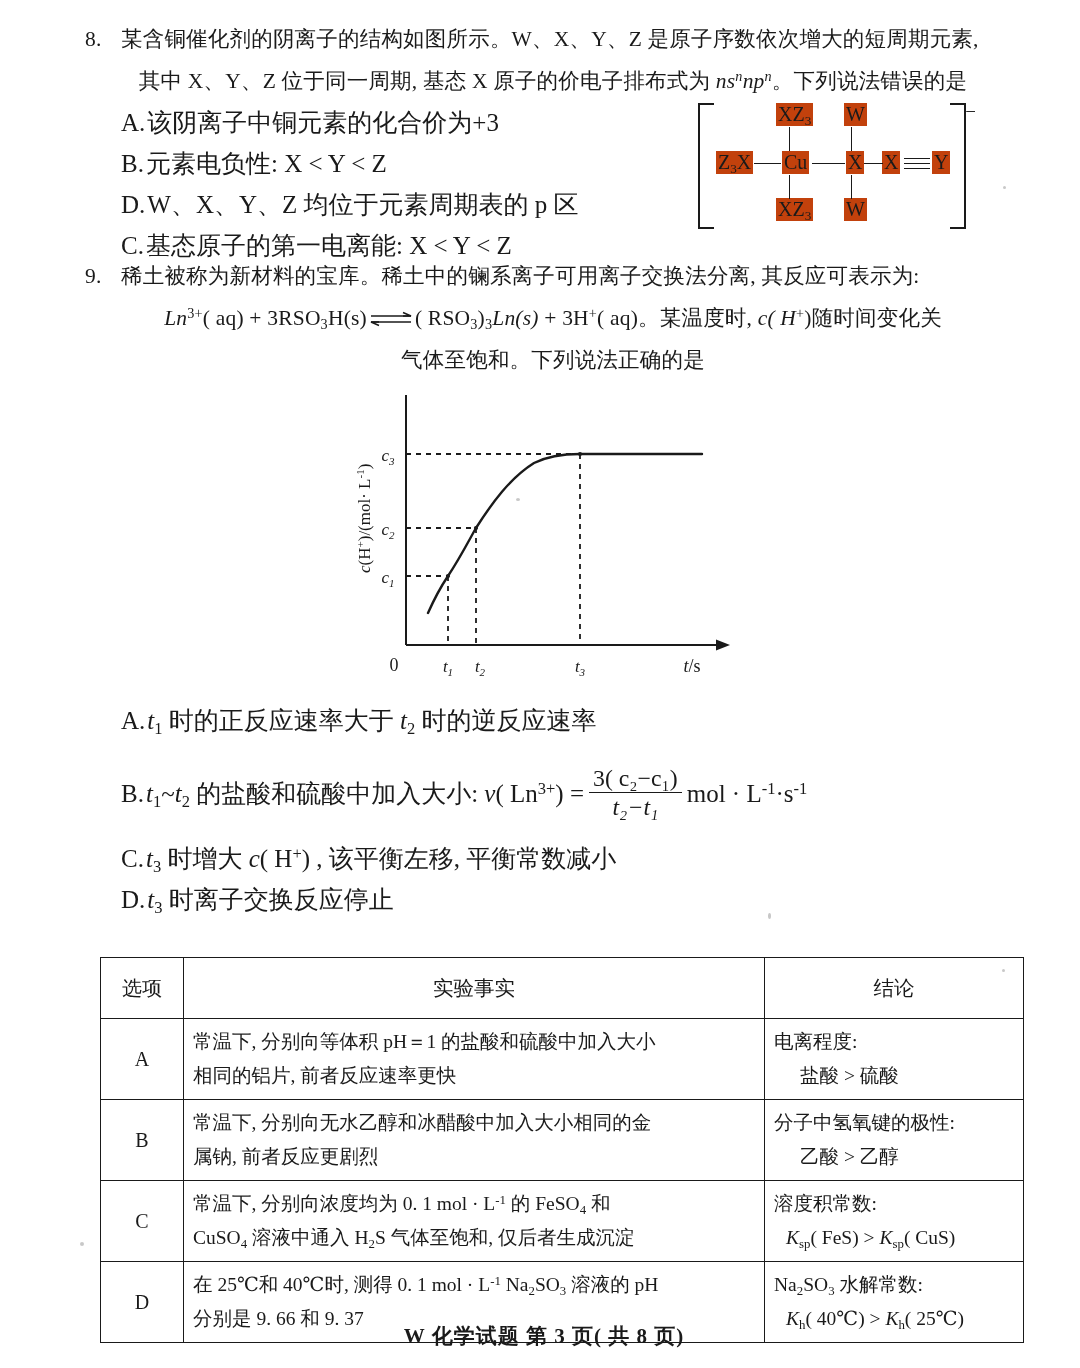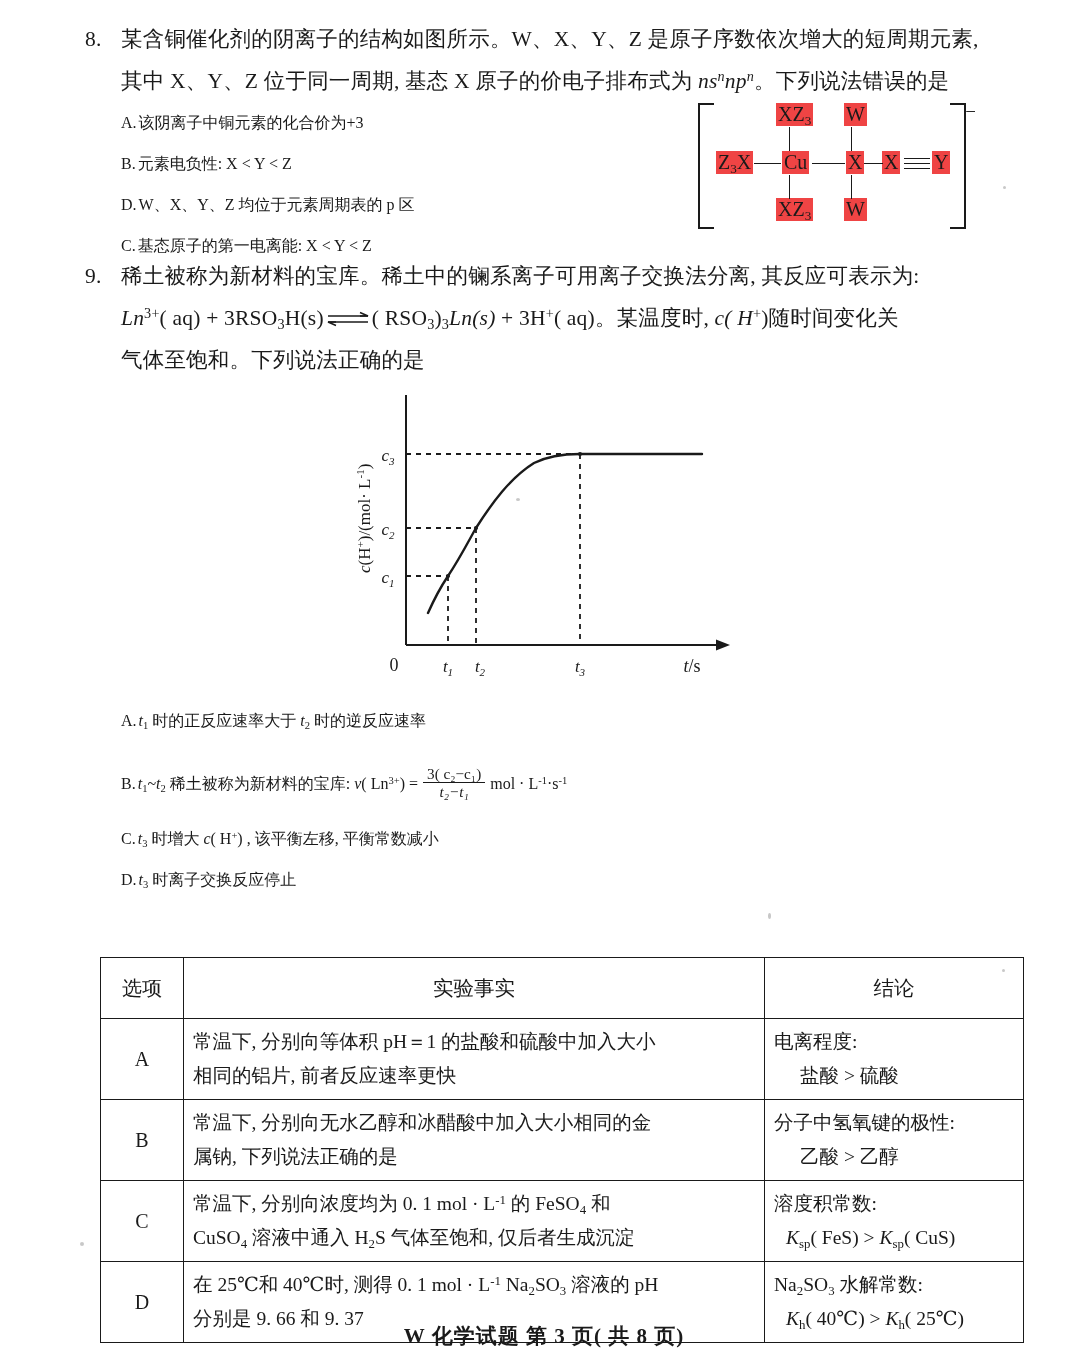--- a/index.html
+++ b/index.html
@@ -30,24 +30,24 @@
     font-size: 21.5px;
     line-height: 42px;
     letter-spacing: 0.2px;
   }
   .qnum {
     width: 36px;
     flex: 0 0 36px;
     text-align: left;
   }
   .qtext { flex: 1 1 auto; }
-  .indent { padding-left: 36px; }
+  .indent { padding-left: 36px; text-align: center; }
 
   .opt {
-    font-size: 16px;
+    font-size: 25px;
     line-height: 41px;
     padding-left: 36px;
     white-space: nowrap;
   }
   .opt .lbl { margin-right: 2px; }
 
   .ital { font-style: italic; }
   sub { font-size: 0.66em; vertical-align: -0.28em; line-height: 0; }
   sup { font-size: 0.66em; vertical-align: 0.48em; line-height: 0; }
 
@@ -73,21 +73,21 @@
   .charge {
     position: absolute;
     right: -12px;
     top: -4px;
     font-size: 19px;
   }
   .atom {
     position: absolute;
     white-space: nowrap;
     font-size: 20px;
-    background: #ef4444;
+    background: #c2410c;
     padding: 0 2px;
   }
   .bond-h {
     position: absolute;
     height: 0;
     border-top: 1.7px solid #1a1a1a;
   }
   .bond-v {
     position: absolute;
     width: 0;
@@ -289,21 +289,21 @@
       <text transform="translate(26,178) rotate(-90)" font-family="Liberation Serif, serif" font-size="17" fill="#1a1a1a"><tspan font-style="italic">c</tspan>(H<tspan font-size="11" dy="-6">+</tspan><tspan dy="6">)/(mol· L</tspan><tspan font-size="11" dy="-6">-1</tspan><tspan dy="6">)</tspan></text>
     </svg>
   </div>
 
   <div class="qblock" style="left:85px; top:700px; width:900px;">
     <div class="opt">
       <span class="lbl">A.</span><span class="ital">t</span><sub>1</sub><span> 时的正反应速率大于 </span><span class="ital">t</span><sub>2</sub><span> 时的逆反应速率</span>
     </div>
 
     <div class="opt" style="line-height:58px; margin-top:8px;">
-      <span class="lbl">B.</span><span class="ital">t</span><sub>1</sub><span>~</span><span class="ital">t</span><sub>2</sub><span> 稀土被称为新材料的宝库: </span><span class="ital">v</span><span>( Ln</span><sup>3+</sup><span>)</span> <span>=</span><span class="frac"><span class="num">3( c₂−c₁)</span><span class="den ital">t₂−t₁</span></span><span>mol · L<sup>-1</sup>·s<sup>-1</sup></span>
+      <span class="lbl">B.</span><span class="ital">t</span><sub>1</sub><span>~</span><span class="ital">t</span><sub>2</sub><span> 的盐酸和硫酸中加入大小: </span><span class="ital">v</span><span>( Ln</span><sup>3+</sup><span>)</span> <span>=</span><span class="frac"><span class="num">3( c₂−c₁)</span><span class="den ital">t₂−t₁</span></span><span>mol · L<sup>-1</sup>·s<sup>-1</sup></span>
     </div>
 
     <div class="opt" style="margin-top:0;">
       <span class="lbl">C.</span><span class="ital">t</span><sub>3</sub><span> 时增大 <span class="ital">c</span>( H<sup>+</sup>) , 该平衡左移, 平衡常数减小</span>
     </div>
 
     <div class="opt">
       <span class="lbl">D.</span><span class="ital">t</span><sub>3</sub><span> 时离子交换反应停止</span>
     </div>
   </div>
@@ -328,21 +328,21 @@
         <td class="c-conc">
           <span class="cell-line">电离程度:</span>
           <span class="cell-line ind">盐酸 &gt; 硫酸</span>
         </td>
       </tr>
 
       <tr>
         <td class="c-opt">B</td>
         <td class="c-fact">
           <span class="cell-line">常温下, 分别向无水乙醇和冰醋酸中加入大小相同的金</span>
-          <span class="cell-line">属钠, 下列说法正确的是</span>
+          <span class="cell-line">属钠, 前者反应更剧烈</span>
         </td>
         <td class="c-conc">
           <span class="cell-line">分子中氢氧键的极性:</span>
           <span class="cell-line ind">乙酸 &gt; 乙醇</span>
         </td>
       </tr>
 
       <tr>
         <td class="c-opt">C</td>
         <td class="c-fact">

